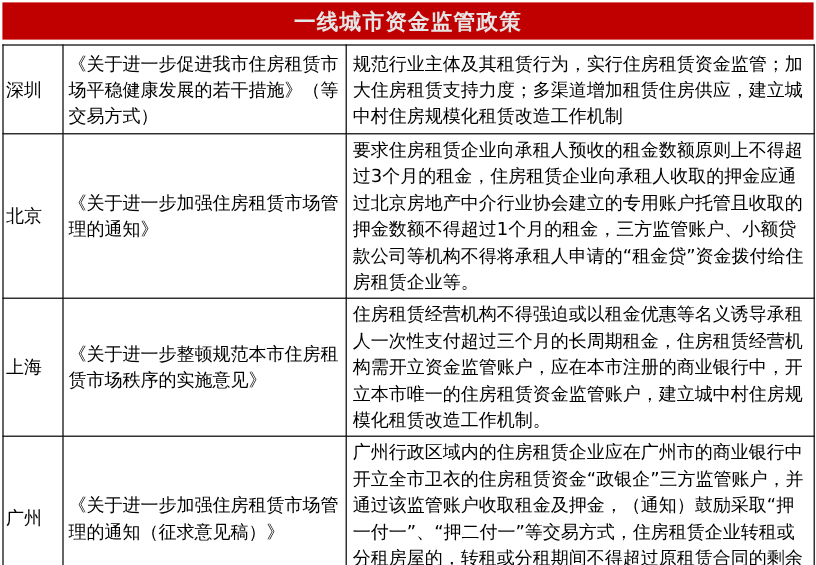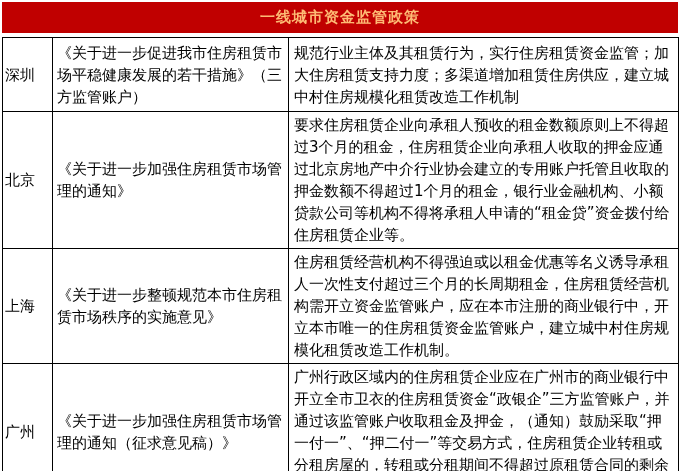--- a/index.html
+++ b/index.html
@@ -20,22 +20,22 @@
   .header-bar {
     height: 31px;
     width: 676px;
     background: #c00000;
     display: flex;
     align-items: center;
     justify-content: center;
     margin-bottom: 4px;
   }
   .header-title {
-    color: #fdba74;
-    font-size: 15px;
+    color: #e5e5e5;
+    font-size: 18px;
     font-weight: bold;
     letter-spacing: 1px;
   }
   table.policy-table {
     border-collapse: collapse;
     table-layout: fixed;
     width: 676px;
   }
   table.policy-table td {
     border: 1px solid #000000;
@@ -76,27 +76,27 @@
 
   <table class="policy-table">
     <colgroup>
       <col class="c-city">
       <col class="c-policy">
       <col class="c-desc">
     </colgroup>
     <tbody>
       <tr class="row-sz">
         <td class="city-cell">深圳</td>
-        <td class="policy-cell">《关于进一步促进我市住房租赁市场平稳健康发展的若干措施》（三方监管账户）</td>
+        <td class="policy-cell">《关于进一步促进我市住房租赁市场平稳健康发展的若干措施》（等交易方式）</td>
         <td class="desc-cell">规范行业主体及其租赁行为，实行住房租赁资金监管；加大住房租赁支持力度；多渠道增加租赁住房供应，建立城中村住房规模化租赁改造工作机制</td>
       </tr>
       <tr class="row-bj">
         <td class="city-cell">北京</td>
         <td class="policy-cell">《关于进一步加强住房租赁市场管理的通知》</td>
-        <td class="desc-cell">要求住房租赁企业向承租人预收的租金数额原则上不得超过3个月的租金，住房租赁企业向承租人收取的押金应通过北京房地产中介行业协会建立的专用账户托管且收取的押金数额不得超过1个月的租金，银行业金融机构、小额贷款公司等机构不得将承租人申请的“租金贷”资金拨付给住房租赁企业等。</td>
+        <td class="desc-cell">要求住房租赁企业向承租人预收的租金数额原则上不得超过3个月的租金，住房租赁企业向承租人收取的押金应通过北京房地产中介行业协会建立的专用账户托管且收取的押金数额不得超过1个月的租金，三方监管账户、小额贷款公司等机构不得将承租人申请的“租金贷”资金拨付给住房租赁企业等。</td>
       </tr>
       <tr class="row-sh">
         <td class="city-cell">上海</td>
         <td class="policy-cell">《关于进一步整顿规范本市住房租赁市场秩序的实施意见》</td>
         <td class="desc-cell">住房租赁经营机构不得强迫或以租金优惠等名义诱导承租人一次性支付超过三个月的长周期租金，住房租赁经营机构需开立资金监管账户，应在本市注册的商业银行中，开立本市唯一的住房租赁资金监管账户，建立城中村住房规模化租赁改造工作机制。</td>
       </tr>
       <tr class="row-gz">
         <td class="city-cell">广州</td>
         <td class="policy-cell">《关于进一步加强住房租赁市场管理的通知（征求意见稿）》</td>
         <td class="desc-cell">广州行政区域内的住房租赁企业应在广州市的商业银行中开立全市卫衣的住房租赁资金“政银企”三方监管账户，并通过该监管账户收取租金及押金，（通知）鼓励采取“押一付一”、“押二付一”等交易方式，住房租赁企业转租或分租房屋的，转租或分租期间不得超过原租赁合同的剩余租赁期限。</td>

